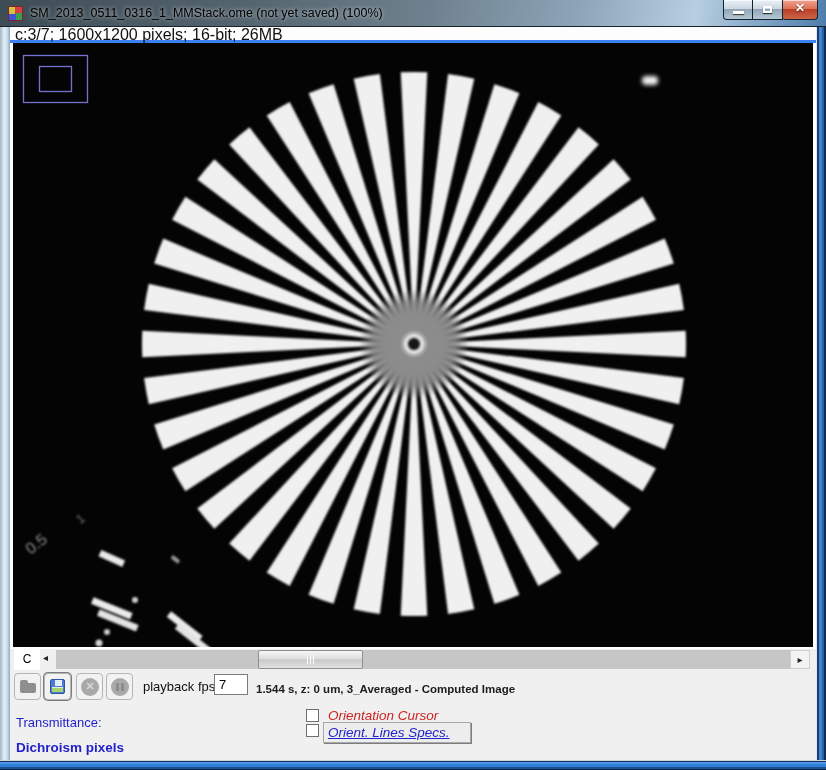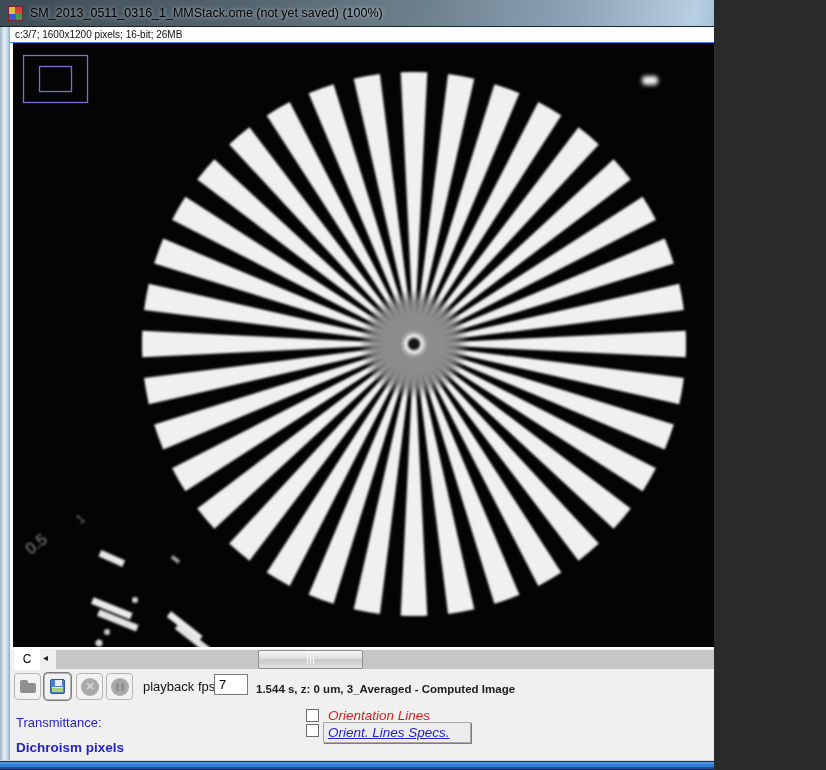--- a/index.html
+++ b/index.html
@@ -1,17 +1,17 @@
 <!DOCTYPE html>
 <html><head>
 <meta charset="utf-8">
 <style>
   * { margin:0; padding:0; box-sizing:border-box; }
   html,body { width:826px; height:770px; background:#2a2a2a; font-family:"Liberation Sans", sans-serif; }
-  .win { position:relative; width:714px; height:770px; background:#bef264; overflow:hidden; }
+  .win { position:relative; width:826px; height:770px; background:#bef264; overflow:hidden; }
 
   
   .titlebar {
     position:absolute; left:0; top:0; width:826px; height:27px;
     background:linear-gradient(100deg,#3e4c55 0%,#55656f 30%,#6e818e 52%,#8ea5b8 70%,#b7cfe0 84%,#4d7dad 100%);
     border-bottom:1px solid #17242e;
   }
   .app-icon { position:absolute; left:8px; top:6px; width:15px; height:15px;
     border:1px solid #7a2433; background:conic-gradient(#d84040 0 25%,#3f9e4a 0 50%,#3f55d8 0 75%,#d8c03f 0); }
   .title-text { position:absolute; left:30px; top:0; height:27px; line-height:27px;
@@ -31,21 +31,21 @@
 
   .border-left { position:absolute; left:0; top:27px; width:10px; height:733px;
     background:linear-gradient(to right,#9fb4c4 0%,#e3eef6 40%,#cfdfeb 70%,#8fa8bc 100%); }
   .border-right { position:absolute; right:0; top:27px; width:10px; height:733px;
     background:linear-gradient(to right,#e0eaf2 0%,#e0eaf2 14%,#1c3e6a 14%,#1c3e6a 26%,#4285cc 26%,#4285cc 64%,#2a5fa0 64%,#2a5fa0 84%,#122c52 84%,#122c52 100%); }
   .border-bottom { position:absolute; left:0; bottom:0; width:826px; height:10px; z-index:5;
     background:linear-gradient(to bottom,#cdd6dc 0%,#cdd6dc 9%,#17355e 9%,#17355e 20%,#4e97e8 20%,#4e97e8 44%,#2f7fd9 44%,#2f7fd9 74%,#1c4f94 74%,#1c4f94 90%,#0d2344 90%); }
 
   
   .infobar { position:absolute; left:10px; top:27px; width:806px; height:16px; background:#fdfdfd;
-    font-size:10px; color:#111; line-height:16px; padding-left:5px; border-bottom:1px solid #3b82f6; white-space:nowrap; }
+    font-size:16px; color:#111; line-height:16px; padding-left:5px; border-bottom:3px solid #3b82f6; white-space:nowrap; }
 
   
   .canvas-frame { position:absolute; left:10px; top:43px; width:806px; height:606px; background:#fff; }
   .canvas { position:absolute; left:3px; top:0; width:800px; height:604px; background:#040404; overflow:hidden; }
   .canvas svg { display:block; }
 
   
   .scrollrow { position:absolute; left:10px; top:649px; width:806px; height:21px; background:#f0f0f0; }
   .chan-label { position:absolute; left:4px; top:0; width:26px; height:21px; background:#fff;
     text-align:center; line-height:21px; font-size:12px; color:#000; }
@@ -238,20 +238,20 @@
     </div>
     <div class="fps-label">playback fps:</div>
     <input class="fps-input" value="7" style="">
     <div class="status-text">1.544 s, z: 0 um, 3_Averaged - Computed Image</div>
   </div>
 
   <div class="panel">
     <div class="lbl-trans">Transmittance:</div>
     <div class="lbl-dichroism">Dichroism pixels</div>
     <div class="cbx cbx1"></div>
-    <div class="lbl-orient-cursor">Orientation Lines</div>
+    <div class="lbl-orient-cursor">Orientation Cursor</div>
     <div class="cbx cbx2"></div>
     <div class="orient-specs-btn">
       <span class="lbl-orient-specs">Orient. Lines Specs.</span>
     </div>
   </div>
 
 </div>
 
 </body></html>

